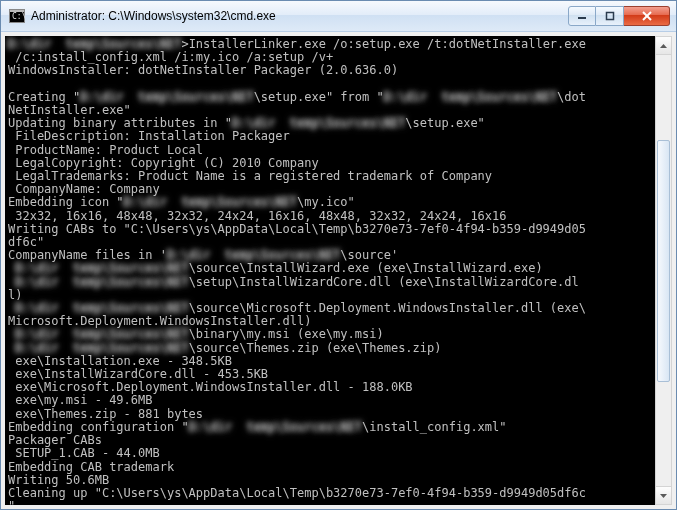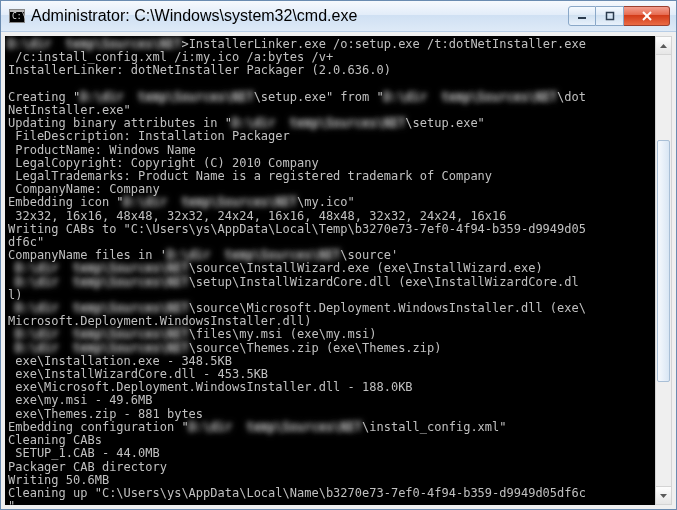--- a/index.html
+++ b/index.html
@@ -33,21 +33,21 @@
     position: relative;
   }
   .titlebar .icon {
     width: 16px;
     height: 16px;
     margin-left: 8px;
     margin-right: 6px;
     flex: 0 0 auto;
   }
   .titlebar .title {
-    font-size: 16px;
+    font-size: 12px;
     color: #000;
     white-space: nowrap;
     overflow: hidden;
     text-overflow: ellipsis;
     flex: 1 1 auto;
   }
   .win-buttons {
     display: flex;
     height: 20px;
     margin-right: 6px;
@@ -164,54 +164,54 @@
         <svg width="12" height="10" viewBox="0 0 12 10">
           <line x1="2" y1="1" x2="10" y2="9" stroke="#fff" stroke-width="2"></line>
           <line x1="10" y1="1" x2="2" y2="9" stroke="#fff" stroke-width="2"></line>
         </svg>
       </div>
     </div>
   </div>
 
   <div class="client">
     <div class="console"><span class="blur">D:\dir  temp\Sources\NET</span><span>&gt;</span><span>InstallerLinker.exe /o:setup.exe /t:dotNetInstaller.exe</span>
-<span> /c:install_config.xml /i:my.ico /a:bytes /v+</span>
-<span>InstallerLinker: dotNetInstaller Packager (2.0.636.0)</span>
+<span> /c:install_config.xml /i:my.ico /a:setup /v+</span>
+<span>WindowsInstaller: dotNetInstaller Packager (2.0.636.0)</span>
 
 <span>Creating "</span><span class="blur">D:\dir  temp\Sources\NET</span><span>\setup.exe" from "</span><span class="blur">D:\dir  temp\Sources\NET</span><span>\dot</span>
 <span>NetInstaller.exe"</span>
 <span>Updating binary attributes in "</span><span class="blur">D:\dir  temp\Sources\NET</span><span>\setup.exe"</span>
 <span> FileDescription: Installation Packager</span>
-<span> ProductName: Windows Name</span>
+<span> ProductName: Product Local</span>
 <span> LegalCopyright: Copyright (C) 2010 Company</span>
 <span> LegalTrademarks: Product Name is a registered trademark of Company</span>
 <span> CompanyName: Company</span>
 <span>Embedding icon "</span><span class="blur">D:\dir  temp\Sources\NET</span><span>\my.ico"</span>
 <span> 32x32, 16x16, 48x48, 32x32, 24x24, 16x16, 48x48, 32x32, 24x24, 16x16</span>
 <span>Writing CABs to "C:\Users\ys\AppData\Local\Temp\b3270e73-7ef0-4f94-b359-d9949d05</span>
 <span>df6c"</span>
 <span>CompanyName files in '</span><span class="blur">D:\dir  temp\Sources\NET</span><span>\source'</span>
  <span class="blur">D:\dir  temp\Sources\NET</span><span>\source\InstallWizard.exe (exe\InstallWizard.exe)</span>
  <span class="blur">D:\dir  temp\Sources\NET</span><span>\setup\InstallWizardCore.dll (exe\InstallWizardCore.dl</span>
 <span>l)</span>
  <span class="blur">D:\dir  temp\Sources\NET</span><span>\source\Microsoft.Deployment.WindowsInstaller.dll (exe\</span>
 <span>Microsoft.Deployment.WindowsInstaller.dll)</span>
- <span class="blur">D:\dir  temp\Sources\NET</span><span>\files\my.msi (exe\my.msi)</span>
+ <span class="blur">D:\dir  temp\Sources\NET</span><span>\binary\my.msi (exe\my.msi)</span>
  <span class="blur">D:\dir  temp\Sources\NET</span><span>\source\Themes.zip (exe\Themes.zip)</span>
 <span> exe\Installation.exe - 348.5KB</span>
 <span> exe\InstallWizardCore.dll - 453.5KB</span>
 <span> exe\Microsoft.Deployment.WindowsInstaller.dll - 188.0KB</span>
 <span> exe\my.msi - 49.6MB</span>
 <span> exe\Themes.zip - 881 bytes</span>
 <span>Embedding configuration "</span><span class="blur">D:\dir  temp\Sources\NET</span><span>\install_config.xml"</span>
-<span>Cleaning CABs</span>
+<span>Packager CABs</span>
 <span> SETUP_1.CAB - 44.0MB</span>
-<span>Packager CAB directory</span>
+<span>Embedding CAB trademark</span>
 <span>Writing 50.6MB</span>
-<span>Cleaning up "C:\Users\ys\AppData\Local\Name\b3270e73-7ef0-4f94-b359-d9949d05df6c</span>
+<span>Cleaning up "C:\Users\ys\AppData\Local\Temp\b3270e73-7ef0-4f94-b359-d9949d05df6c</span>
 <span>"</span>
 
 
 </div>
     <div class="scrollbar">
       <div class="sb-btn">
         <svg width="7" height="4" viewBox="0 0 7 4">
             <polygon points="3.5,0 7,4 0,4" fill="#5a5a5a"></polygon>
           </svg>
       </div>

